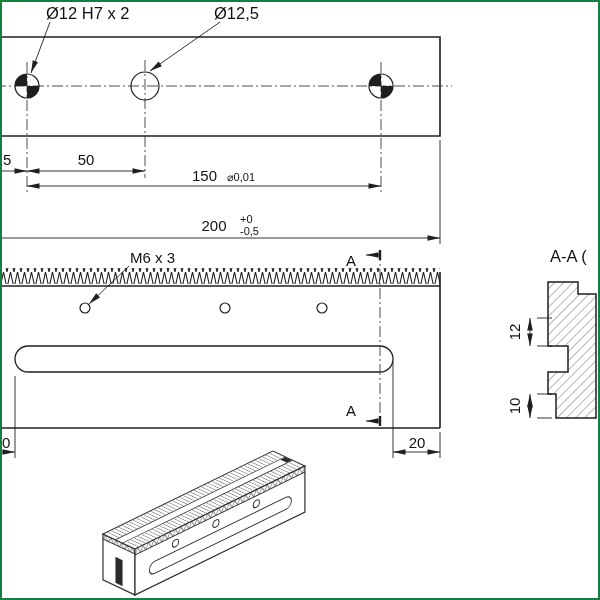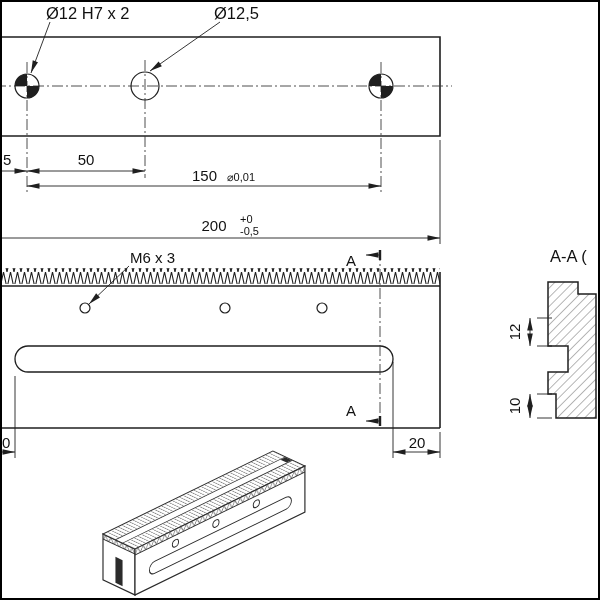--- a/index.html
+++ b/index.html
@@ -1,18 +1,18 @@
 <!DOCTYPE html>
 <html><head>
 <meta charset="utf-8">
 <style>
   html,body{margin:0;padding:0;background:#ffffff;}
   .canvas{
     position:relative;width:600px;height:600px;box-sizing:border-box;
-    background:#ffffff;border:2px solid #000000;overflow:hidden;
+    background:#ffffff;border:2px solid #15803d;overflow:hidden;
     font-family:"Liberation Sans", sans-serif;
   }
   svg{position:absolute;left:-2px;top:-2px;}
   text{fill:#111111;font-family:"Liberation Sans", sans-serif;}
   .t15{font-size:15px;}
   .t16{font-size:16.5px;}
   .t11{font-size:11px;}
   .outline{stroke:#1f1f1f;stroke-width:1.6;fill:none;}
   .thin{stroke:#1f1f1f;stroke-width:0.9;fill:none;}
   .center{stroke:#3a3a3a;stroke-width:0.9;fill:none;stroke-dasharray:11 3 2 3;}

